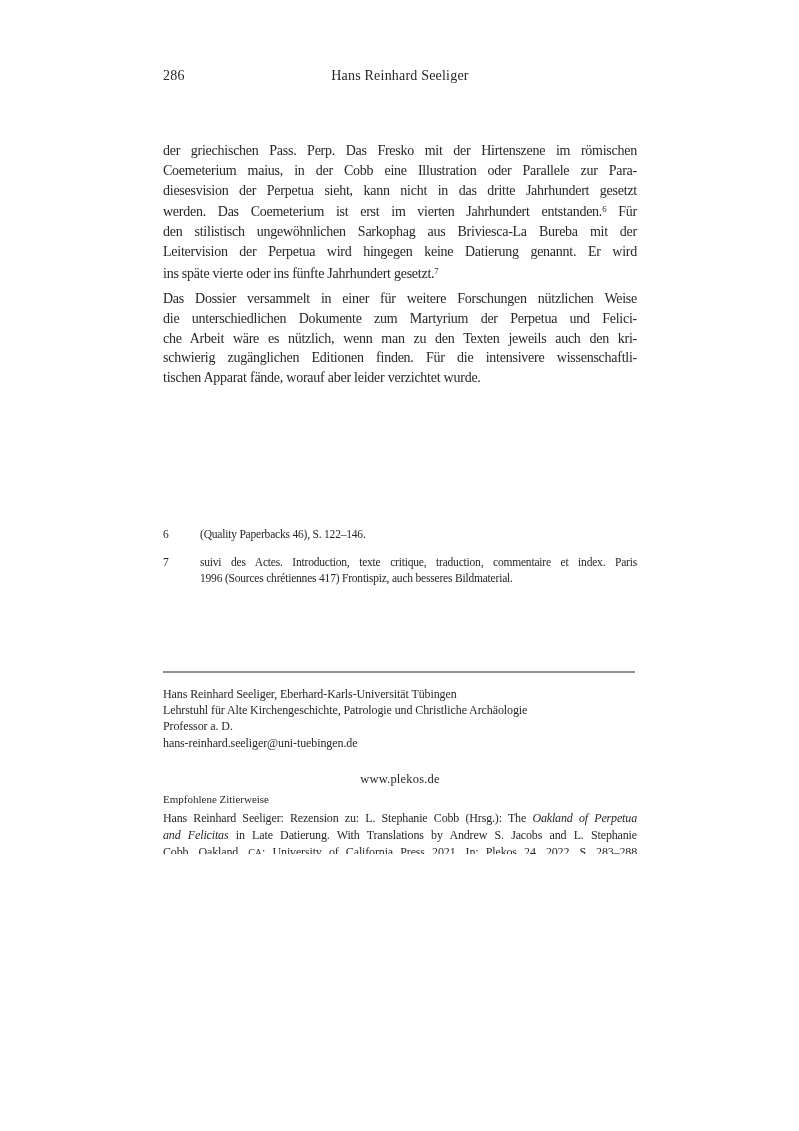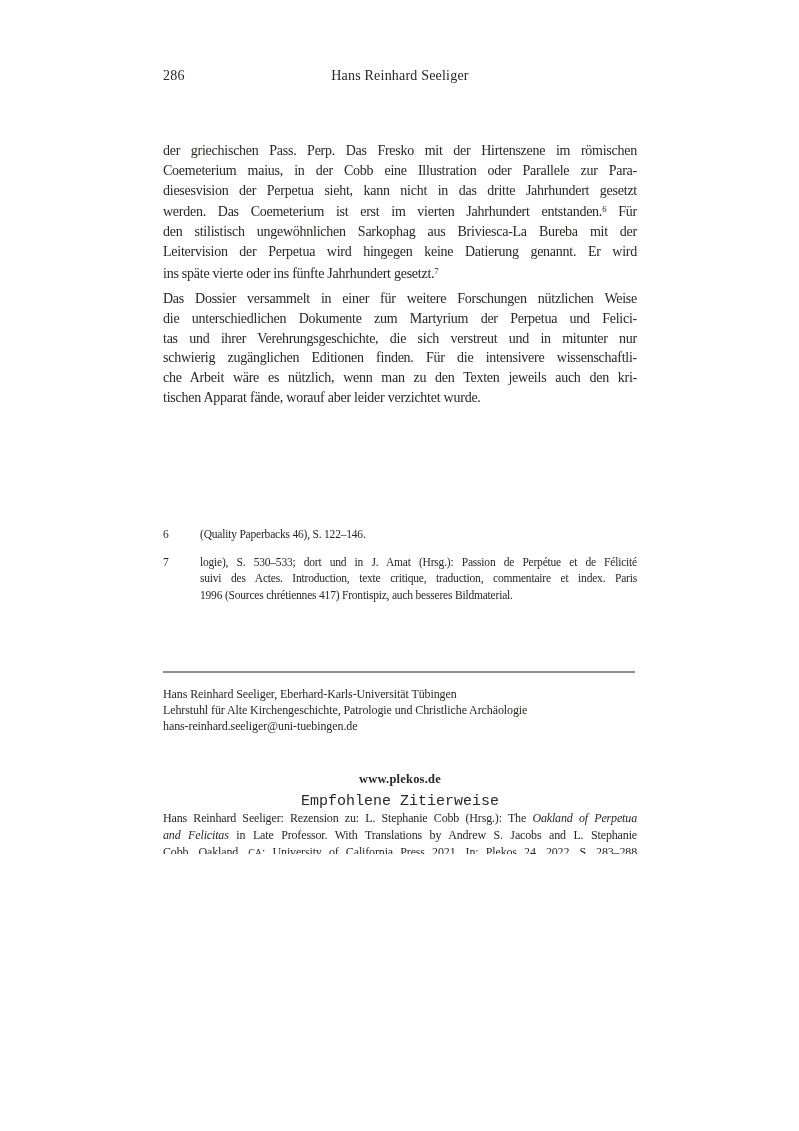--- a/index.html
+++ b/index.html
@@ -101,31 +101,30 @@
     font-size: 12px;
     line-height: 16.2px;
     letter-spacing: -0.1px;
   }
   
   .site-line {
     position: absolute;
     top: 772px;
     width: 474px;
     text-align: center;
-    font-weight: bold;
+    font-weight: normal;
     font-size: 12.5px;
     letter-spacing: 0.2px;
   }
   .citation-heading {
     position: absolute;
     top: 793px;
     width: 474px;
-    text-align: center;
-    font-size: 15px;
-    font-family: Liberation Mono, monospace;
+    text-align: left;
+    font-size: 11px;
   }
   .citation-body {
     position: absolute;
     top: 810px;
     width: 474px;
     font-size: 12px;
     line-height: 16.8px;
     letter-spacing: -0.15px;
   }
 </style>
@@ -146,58 +145,57 @@
         <div class="line">diesesvision der Perpetua sieht, kann nicht in das dritte Jahrhundert gesetzt</div>
         <div class="line"><span>werden. Das Coemeterium ist erst im vierten Jahrhundert entstanden.</span><span class="sup">6</span><span> Für</span></div>
         <div class="line">den stilistisch ungewöhnlichen Sarkophag aus Briviesca-La Bureba mit der</div>
         <div class="line">Leitervision der Perpetua wird hingegen keine Datierung genannt. Er wird</div>
         <div class="line"><span>ins späte vierte oder ins fünfte Jahrhundert gesetzt.</span><span class="sup">7</span></div>
       </div>
 
     <div class="body-par par2 justify">
         <div class="line">Das Dossier versammelt in einer für weitere Forschungen nützlichen Weise</div>
         <div class="line">die unterschiedlichen Dokumente zum Martyrium der Perpetua und Felici-</div>
-        <div class="line">tas und ihrer Verehrungsgeschichte, die sich verstreut und in mitunter nur</div>
+        <div class="line">che Arbeit wäre es nützlich, wenn man zu den Texten jeweils auch den kri-</div>
         <div class="line">schwierig zugänglichen Editionen finden. Für die intensivere wissenschaftli-</div>
-        <div class="line">che Arbeit wäre es nützlich, wenn man zu den Texten jeweils auch den kri-</div>
         <div class="line">tischen Apparat fände, worauf aber leider verzichtet wurde.</div>
       </div>
 
     <div class="footnotes">
       <div class="footnote">
         <div class="fn-num">6</div>
         <div class="fn-text justify">
             <div class="line">(Quality Paperbacks 46), S. 122–146.</div>
           </div>
       </div>
       <div class="footnote">
         <div class="fn-num">7</div>
         <div class="fn-text justify">
-            <div class="line">logie), S. 530–533; dort und in J. Amat (Hrsg.): Passion de Perpétue et de Félicité</div>
             <div class="line">suivi des Actes. Introduction, texte critique, traduction, commentaire et index. Paris</div>
             <div class="line">1996 (Sources chrétiennes 417) Frontispiz, auch besseres Bildmaterial.</div>
           </div>
       </div>
     </div>
 
     <div class="rule rule-top"></div>
 
     <div class="author-block">
         <div class="line">Hans Reinhard Seeliger, Eberhard-Karls-Universität Tübingen</div>
         <div class="line">Lehrstuhl für Alte Kirchengeschichte, Patrologie und Christliche Archäologie</div>
+        <div class="line">Professor a. D.</div>
         <div class="line">hans-reinhard.seeliger@uni-tuebingen.de</div>
       </div>
 
     <div class="site-line">www.plekos.de</div>
 
     <div class="citation-heading">Empfohlene Zitierweise</div>
 
     <div class="citation-body justify">
         <div class="line"><span>Hans Reinhard Seeliger: Rezension zu: L. Stephanie Cobb (Hrsg.): The </span><span class="i">Oakland of Perpetua</span></div>
-        <div class="line"><span class="i">and Felicitas</span><span> in Late Professor. With Translations by Andrew S. Jacobs and L. Stephanie</span></div>
+        <div class="line"><span class="i">and Felicitas</span><span> in Late Datierung. With Translations by Andrew S. Jacobs and L. Stephanie</span></div>
         <div class="line"><span>Cobb. Oakland, </span><span class="sc">CA</span><span>: University of California Press 2021. In: Plekos 24, 2022, S. 283–288</span></div>
         <div class="line"><span>(URL: https://www.plekos.uni-muenchen.de/2022/r-cobb.pdf).</span></div>
       </div>
 
     <div class="rule rule-bottom"></div>
 
   </div>
 </div>
 
 </body></html>

